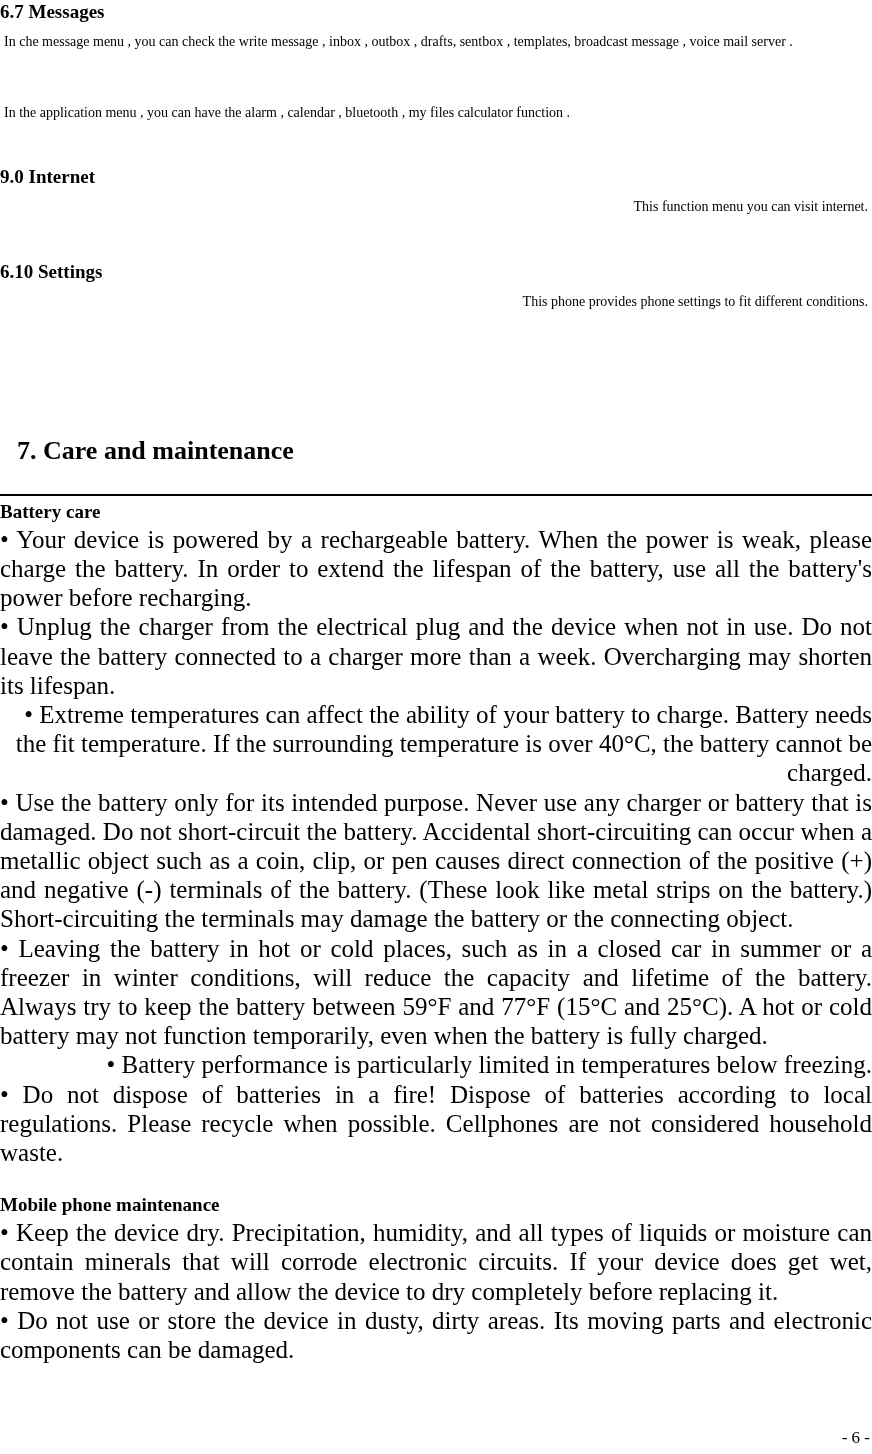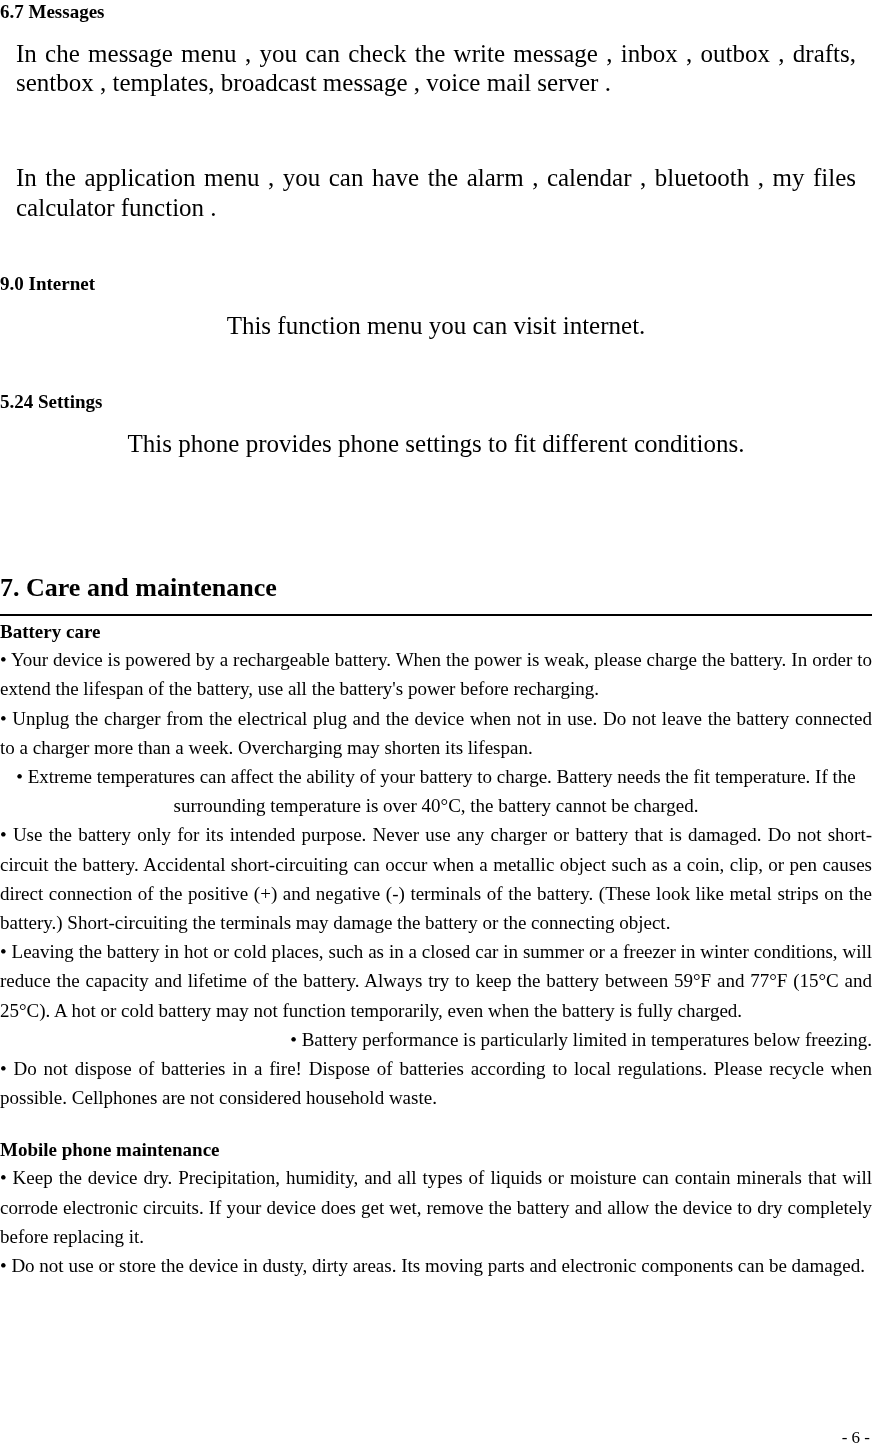--- a/index.html
+++ b/index.html
@@ -31,33 +31,33 @@
     font-weight: bold;
     line-height: 23px;
     margin: 0 0 2px 0;
     padding: 0;
     letter-spacing: 0px;
   }
   h2.main-heading {
     font-size: 26px;
     font-weight: bold;
     line-height: 32px;
-    margin: 0;
+    margin: 17px;
     padding: 0;
   }
   p.body-text {
-    font-size: 25px;
+    font-size: 14px;
     line-height: 29.2px;
-    margin: 16px;
+    margin: 4px;
     padding: 0;
     text-align: justify;
     text-justify: inter-word;
   }
   p.body-text.ragged {
-    text-align: center;
+    text-align: right;
   }
   .gap-md { height: 26px; }
   .gap-lg { height: 34px; }
   .gap-xl { height: 52px; }
   .rule {
     width: 872px;
     height: 2px;
     background: #000000;
     margin: 0;
     padding: 0;
@@ -65,21 +65,21 @@
   }
   .footer {
     position: absolute;
     right: 2px;
     bottom: 6px;
     font-size: 17px;
     line-height: 20px;
     text-align: right;
   }
   .bullet-para {
-    font-size: 19px;
+    font-size: 25px;
     line-height: 29.2px;
     margin: 0;
     text-align: justify;
   }
 </style>
 </head>
 <body>
 
 <div class="page">
   <div class="content">
@@ -91,37 +91,37 @@
 
     <p class="body-text">In the application menu , you can have the alarm , calendar , bluetooth , my files calculator function .</p>
 
     <div class="gap-lg"></div>
 
     <h3 class="sub-heading">9.0 Internet</h3>
     <p class="body-text ragged">This function menu you can visit internet.</p>
 
     <div class="gap-lg"></div>
 
-    <h3 class="sub-heading">5.24 Settings</h3>
+    <h3 class="sub-heading">6.10 Settings</h3>
     <p class="body-text ragged">This phone provides phone settings to fit different conditions.</p>
 
     <div class="gap-xl"></div>
     <div style="height:46px"></div>
 
     <h2 class="main-heading">7. Care and maintenance</h2>
 
     <div style="height:10px"></div>
     <div class="rule"></div>
     <div style="height:4px"></div>
 
     <h3 class="sub-heading">Battery care</h3>
 
     <p class="bullet-para">• Your device is powered by a rechargeable battery. When the power is weak, please charge the battery. In order to extend the lifespan of the battery, use all the battery's power before recharging.</p>
     <p class="bullet-para">• Unplug the charger from the electrical plug and the device when not in use. Do not leave the battery connected to a charger more than a week. Overcharging may shorten its lifespan.</p>
-    <p class="bullet-para ragged" style="text-align:center">• Extreme temperatures can affect the ability of your battery to charge. Battery needs the fit temperature. If the surrounding temperature is over 40°C, the battery cannot be charged.</p>
+    <p class="bullet-para ragged" style="text-align:right">• Extreme temperatures can affect the ability of your battery to charge. Battery needs the fit temperature. If the surrounding temperature is over 40°C, the battery cannot be charged.</p>
     <p class="bullet-para">• Use the battery only for its intended purpose. Never use any charger or battery that is damaged. Do not short-circuit the battery. Accidental short-circuiting can occur when a metallic object such as a coin, clip, or pen causes direct connection of the positive (+) and negative (-) terminals of the battery. (These look like metal strips on the battery.) Short-circuiting the terminals may damage the battery or the connecting object.</p>
     <p class="bullet-para">• Leaving the battery in hot or cold places, such as in a closed car in summer or a freezer in winter conditions, will reduce the capacity and lifetime of the battery. Always try to keep the battery between 59°F and 77°F (15°C and 25°C). A hot or cold battery may not function temporarily, even when the battery is fully charged.</p>
     <p class="bullet-para ragged" style="text-align:right">• Battery performance is particularly limited in temperatures below freezing.</p>
     <p class="bullet-para">• Do not dispose of batteries in a fire! Dispose of batteries according to local regulations. Please recycle when possible. Cellphones are not considered household waste.</p>
 
     <div class="gap-md"></div>
 
     <h3 class="sub-heading">Mobile phone maintenance</h3>
 
     <p class="bullet-para">• Keep the device dry. Precipitation, humidity, and all types of liquids or moisture can contain minerals that will corrode electronic circuits. If your device does get wet, remove the battery and allow the device to dry completely before replacing it.</p>

